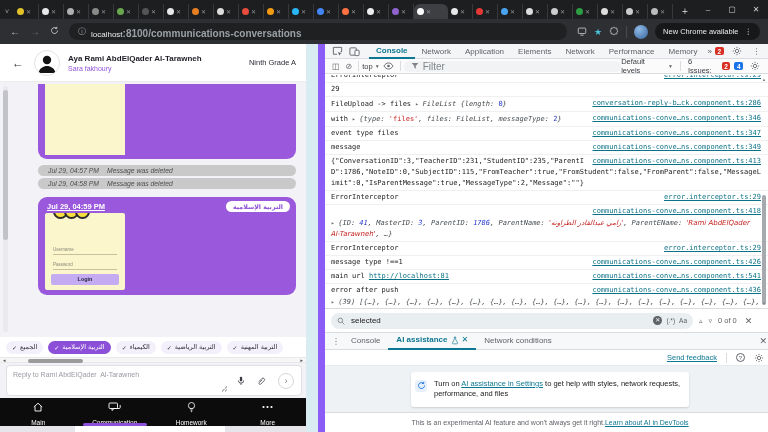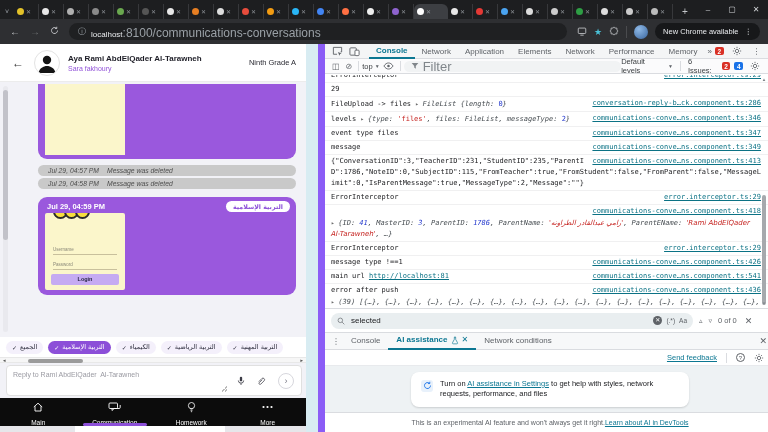--- a/index.html
+++ b/index.html
@@ -17,21 +17,21 @@
   .btab.active{background:#3d3f43;border-radius:6px 6px 0 0;border-right:none;width:34px;}
   .newtab-btn{color:#c3c6c9;font-size:10px;margin-left:4px;line-height:14px;}
   .wincontrols{position:absolute;right:0;top:0;height:19px;display:flex;align-items:center;gap:0;}
   .wc{width:24px;text-align:center;color:#d2d4d7;font-size:8px;}
   .urlbar{position:absolute;left:0;top:19px;width:768px;height:25px;background:#2e2f32;display:flex;align-items:center;}
   .navic{color:#c9cbcE;font-size:10px;margin-left:10px;}
   .navic.dim{color:#6e7073;}
   .urlpill{margin-left:10px;width:498px;height:17px;border-radius:9px;background:#1f2022;display:flex;align-items:center;padding:0 9px;gap:5px;}
   .info-ic{color:#9aa0a6;font-size:8px;}
   .url-host{color:#e8eaed;font-size:8px;}
-  .url-path{color:#9aa0a6;font-size:12px;}
+  .url-path{color:#9aa0a6;font-size:10px;font-weight:bold;}
   .urlbar-right{position:absolute;right:8px;top:19px;height:25px;display:flex;align-items:center;gap:7px;}
   .tb-ic{color:#c7c9cc;font-size:9px;line-height:9px;}
   .star-ic{color:#49c0d6;font-size:9px;}
   .vsep-dark{width:1px;height:12px;background:#4a4b4e;}
   .avatar-chip{width:14px;height:14px;border-radius:50%;background:radial-gradient(circle at 35% 30%,#8fb9e6,#39659e);}
   .newchrome{height:17px;border-radius:9px;background:#17181a;color:#e8eaed;font-size:7.5px;display:flex;align-items:center;gap:6px;padding:0 8px;}
 
   
   .page{position:absolute;left:0;top:44px;width:306px;height:388px;background:#f2f2f7;overflow:hidden;}
   .gutter{position:absolute;left:306px;top:44px;width:12px;height:388px;background:#d8ecf2;}
@@ -46,21 +46,21 @@
   .messages{position:absolute;left:0;top:38px;width:306px;height:255px;overflow:hidden;}
   .vscroll{position:absolute;left:3px;top:4px;width:5px;height:246px;background:#e9e9ee;border-radius:3px;}
   .vthumb{position:absolute;left:0;top:4px;width:5px;height:150px;background:#c2c2c9;border-radius:3px;}
   .bubble{position:absolute;left:38px;width:258px;background:#9a58dd;border-radius:9px;}
   .bub1{top:2px;height:75px;border-radius:0 0 9px 9px;}
   .cream1{position:absolute;left:7px;top:0;width:80px;height:71px;background:#fbf6cb;}
   .delpill{position:absolute;left:38px;width:258px;height:11px;background:#c9c9c9;border-radius:6px;
            display:flex;align-items:center;font-size:6.8px;font-style:italic;color:#4d4d4d;padding-left:10px;gap:8px;}
   .bub2{top:115px;height:98px;}
   .bub3{top:223px;height:40px;}
-  .bub-time{position:absolute;left:9px;top:5px;color:#fff;font-weight:bold;font-size:7.5px;}
+  .bub-time{position:absolute;left:9px;top:5px;color:#fff;font-weight:bold;font-size:7.5px;text-decoration:underline;}
   .bub-badge{position:absolute;right:6px;top:4px;background:#fff;color:#8c4fd8;font-size:6.3px;font-weight:bold;
              border-radius:8px;padding:2px 7px;font-family:"DejaVu Sans",sans-serif;}
   .login-card{position:absolute;left:7px;top:16px;width:80px;height:77px;background:#fbf6cb;border-radius:2px;overflow:hidden;}
   .scrib{position:absolute;top:-9px;left:12px;display:flex;}
   .scrib i{width:15px;height:15px;border-radius:50%;background:#f7df3f;border:2px solid #2b2b2b;margin-left:-4px;}
   .fld{position:absolute;left:8px;right:8px;border-bottom:1px solid #c8c09c;font-size:4.5px;color:#8a8878;padding-bottom:2px;}
   .fld.u{top:34px;} .fld.p{top:49px;}
   .login-btn{position:absolute;left:6px;right:6px;top:61px;height:11px;background:#c5abf2;border-radius:2px;
              text-align:center;font-size:5.5px;font-weight:bold;color:#272744;line-height:11px;}
 
@@ -99,21 +99,21 @@
   .vsep{width:1px;height:10px;background:#dadce0;margin:0 3px;}
   .dt-tab{padding:0 7px;height:15px;line-height:15px;color:#5f6368;flex:none;}
   .dt-tab.active{color:#0c7792;border-bottom:2px solid #0c7792;font-weight:bold;line-height:13px;}
   .more-tabs{color:#5f6368;font-size:8px;padding:0 3px;}
   .dt-tabs-right{margin-left:auto;display:flex;align-items:center;gap:5px;padding-right:6px;}
   .badge-err{background:#d93025;color:#fff;border-radius:2px;font-size:6.5px;padding:0.5px 2.5px;font-weight:bold;}
   .badge-blue{background:#1a73e8;color:#fff;border-radius:2px;font-size:6.5px;padding:0.5px 2.5px;font-weight:bold;}
   .dt-toolbar{height:15px;background:#fbfbfc;padding-left:4px;}
   .drop{color:#3c4043;font-size:7.5px;display:flex;align-items:center;gap:2px;}
   .drop .car{font-size:5px;color:#5f6368;}
-  .filter-pill{display:flex;align-items:center;gap:4px;background:#f1f3f4;border-radius:7px;height:11px;padding:0 7px;width:218px;color:#80868b;font-size:13px;}
+  .filter-pill{display:flex;align-items:center;gap:4px;background:#f1f3f4;border-radius:7px;height:11px;padding:0 7px;width:218px;color:#80868b;font-size:10px;}
   .dt-toolbar-right{margin-left:auto;display:flex;align-items:center;gap:4px;padding-right:5px;font-size:7.5px;color:#3c4043;}
 
   .dt-console{position:absolute;left:0;top:31px;width:450px;height:233px;overflow:hidden;
               font-family:"DejaVu Sans Mono",monospace;font-size:7px;line-height:11px;color:#202124;}
   .c-row{border-bottom:1px solid #f0f0f1;padding:1px 14px 1px 6px;overflow:hidden;}
   .c-row.cut{margin-top:-6px;}
   .c-row.wrapall{word-break:break-all;}
   .src{float:right;margin-left:8px;color:#0b7285;text-decoration:underline;font-size:7px;white-space:nowrap;}
   .link-line{text-align:right;}
   .sg-p{color:#202124;}
@@ -138,21 +138,21 @@
   .s-close{color:#5f6368;font-size:9px;margin-left:2px;}
 
   .drawer-tabs{position:absolute;left:0;top:288px;width:450px;height:18px;background:#f7f8f9;border-top:1px solid #dadce0;border-bottom:1px solid #dadce0;display:flex;align-items:center;padding:0 4px;}
   .drw-tab{padding:0 8px;color:#5f6368;height:18px;line-height:18px;display:flex;align-items:center;gap:3px;}
   .drw-tab.active{color:#0c7792;border-bottom:2px solid #0c7792;line-height:16px;font-weight:bold;}
   .drw-close{margin-left:auto;color:#5f6368;font-size:9px;padding-right:4px;}
   .fb-row{position:absolute;left:0;top:306px;width:450px;height:16px;background:#fff;border-bottom:1px solid #e8eaed;display:flex;align-items:center;justify-content:flex-end;gap:6px;padding-right:8px;}
   .fb-link{color:#0c7792;text-decoration:underline;font-size:7.5px;}
   .help-ic{width:9px;height:9px;border-radius:50%;border:1px solid #5f6368;color:#5f6368;font-size:6px;line-height:8px;text-align:center;}
   .ai-panel{position:absolute;left:0;top:322px;width:450px;height:46px;background:#eef2f4;display:flex;align-items:center;justify-content:center;}
-  .ai-card{width:278px;background:#fff;border-radius:8px;box-shadow:0 1px 2px rgba(0,0,0,.15);padding:7px 10px;display:flex;gap:7px;align-items:flex-start;}
+  .ai-card{width:278px;background:#fff;border-radius:3px;box-shadow:0 1px 2px rgba(0,0,0,.15);padding:7px 4px;display:flex;gap:7px;align-items:flex-start;}
   .ai-ic{width:12px;height:12px;border-radius:3px;background:#e8f1fb;color:#1a73e8;display:flex;align-items:center;justify-content:center;flex:none;margin-top:1px;}
   .ai-text{font-size:7.5px;line-height:10.5px;color:#202124;}
   .teal-link{color:#0c7792;text-decoration:underline;}
   .dt-footer{position:absolute;left:0;top:368px;width:450px;height:20px;background:#fff;border-top:1px solid #dadce0;display:flex;align-items:center;justify-content:center;font-size:7px;color:#5f6368;}
 </style>
 </head>
 <body>
 
 <div class="screen">
 
@@ -522,21 +522,21 @@
               </g>
             </svg>
         </span>
       </span>
     </div>
 
     <div class="dt-console" id="console-log">
         <div class="c-row cut"><a class="src">error.interceptor.ts:29</a><span class="sg-p">ErrorInterceptor</span></div>
         <div class="c-row"><span class="sg-p">29</span></div>
         <div class="c-row"><a class="src">conversation-reply-b…ck.component.ts:286</a><span class="sg-p">FileUpload -&gt; files  </span><span class="sg-a">▸ </span><span class="sg-i">FileList {length: </span><span class="sg-n">0</span><span class="sg-i">}</span></div>
-        <div class="c-row"><a class="src">communications-conve…ns.component.ts:346</a><span class="sg-p">levels  </span><span class="sg-a">▸ </span><span class="sg-i">{type: </span><span class="sg-s">'files'</span><span class="sg-i">, files: FileList, messageType: </span><span class="sg-n">2</span><span class="sg-i">}</span></div>
+        <div class="c-row"><a class="src">communications-conve…ns.component.ts:346</a><span class="sg-p">with  </span><span class="sg-a">▸ </span><span class="sg-i">{type: </span><span class="sg-s">'files'</span><span class="sg-i">, files: FileList, messageType: </span><span class="sg-n">2</span><span class="sg-i">}</span></div>
         <div class="c-row"><a class="src">communications-conve…ns.component.ts:347</a><span class="sg-p">event type files</span></div>
         <div class="c-row"><a class="src">communications-conve…ns.component.ts:349</a><span class="sg-p">message</span></div>
         <div class="c-row wrapall"><a class="src">communications-conve…ns.component.ts:413</a><span class="sg-p">{"ConversationID":3,"TeacherID":231,"StudentID":235,"ParentID":1786,"NoteID":0,"SubjectID":115,"FromTeacher":true,"FromStudent":false,"FromParent":false,"MessageLimit":0,"IsParentMessage":true,"MessageType":2,"Message":""}</span></div>
         <div class="c-row"><a class="src">error.interceptor.ts:29</a><span class="sg-p">ErrorInterceptor</span></div>
         <div class="c-row"><div class="link-line"><a class="src" style="float: none;">communications-conve…ns.component.ts:418</a></div><span class="sg-a">▸ </span><span class="sg-i">{ID: </span><span class="sg-ni">41</span><span class="sg-i">, MasterID: </span><span class="sg-ni">3</span><span class="sg-i">, ParentID: </span><span class="sg-ni">1786</span><span class="sg-i">, ParentName: </span><span class="sg-si">'رامي عبدالقادر الطراونه'</span><span class="sg-i">, ParentEName: </span><span class="sg-si">'Rami AbdElQader Al-Tarawneh'</span><span class="sg-i">, …}</span></div>
         <div class="c-row"><a class="src">error.interceptor.ts:29</a><span class="sg-p">ErrorInterceptor</span></div>
         <div class="c-row"><a class="src">communications-conve…ns.component.ts:426</a><span class="sg-p">message type !==1</span></div>
         <div class="c-row"><a class="src">communications-conve…ns.component.ts:541</a><span class="sg-p">main url  </span><span class="sg-u">http://localhost:81</span></div>
         <div class="c-row"><a class="src">communications-conve…ns.component.ts:436</a><span class="sg-p">error after push</span><br><span class="sg-a">▸ </span><span class="sg-i">(39) [{…}, {…}, {…}, {…}, {…}, {…}, {…}, {…}, {…}, {…}, {…}, {…}, {…}, {…}, {…}, {…}, {…}, {…}, {…}, {…}, {…}, {…}, {…}, {…}, {…}, {…}, {…}, {…}, {…}, {…}, {…}, {…}, {…}, {…}, {…}, {…}, {…}, {…}, {…}]</span></div>
       </div>

